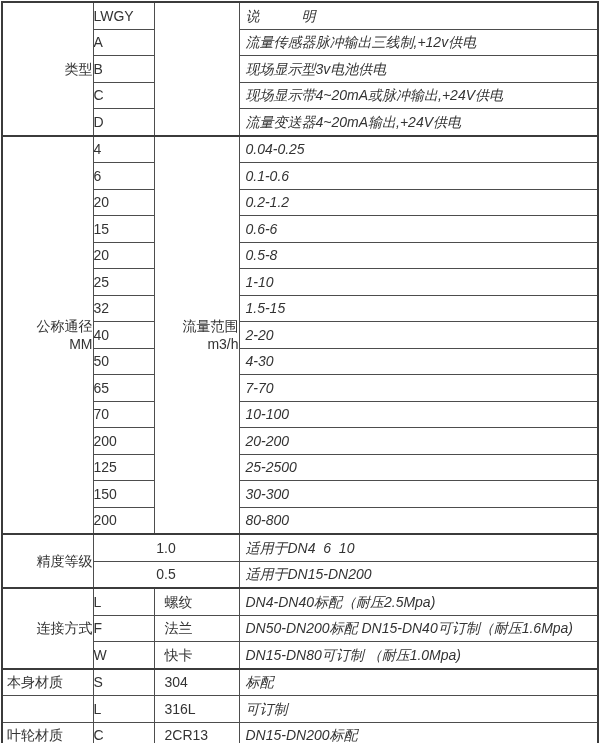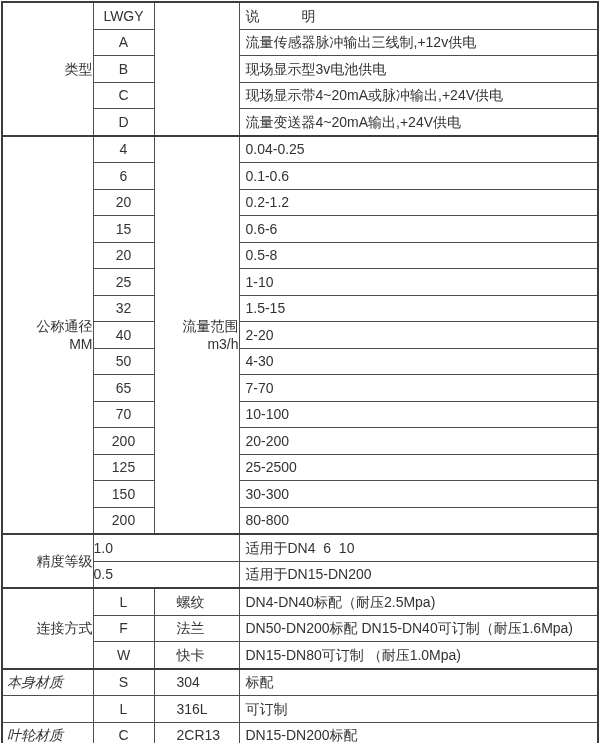--- a/index.html
+++ b/index.html
@@ -25,26 +25,26 @@
     font-size: 14px;
     line-height: 1.3;
     color: #333333;
     vertical-align: middle;
     padding: 0;
     overflow: hidden;
     white-space: pre-wrap;
     height: 25.5px;
   }
   tr.section-top td { border-top: 2px solid #3b3b3b; }
-  td.center { }
+  td.center { text-align: center; }
   td.lbl { text-align: right; }
-  td.lbl-left { text-align: left; padding-left: 4px; font-style: italic; }
-  td.code { text-align: center; margin-left: 10px; }
-  td.name { text-align: left; padding-left: 22px; }
-  td.desc { text-align: left; padding-left: 6px; }
+  td.lbl-left { text-align: left; padding-left: 4px; }
+  td.code { text-align: left; margin-left: 10px; }
+  td.name { text-align: left; padding-left: 10px; }
+  td.desc { text-align: left; padding-left: 6px; font-style: italic; }
 </style>
 </head>
 <body>
 
 <table class="spec">
   <colgroup>
     <col style="width:91px">
     <col style="width:61px">
     <col style="width:85px">
     <col style="width:359px">

